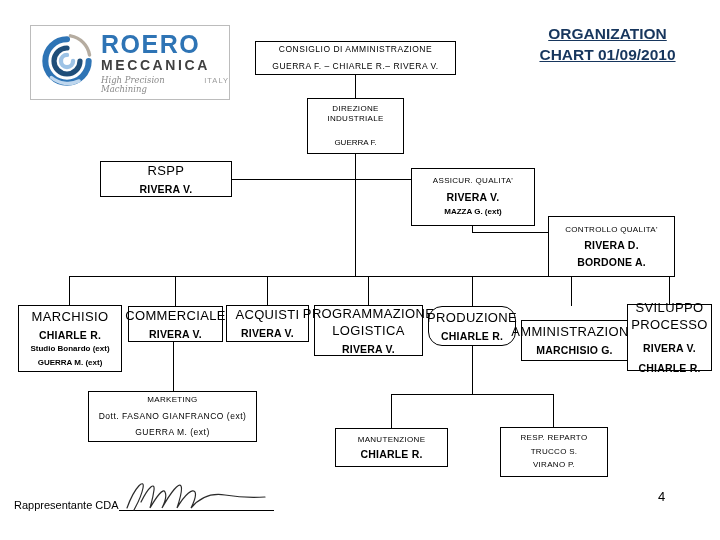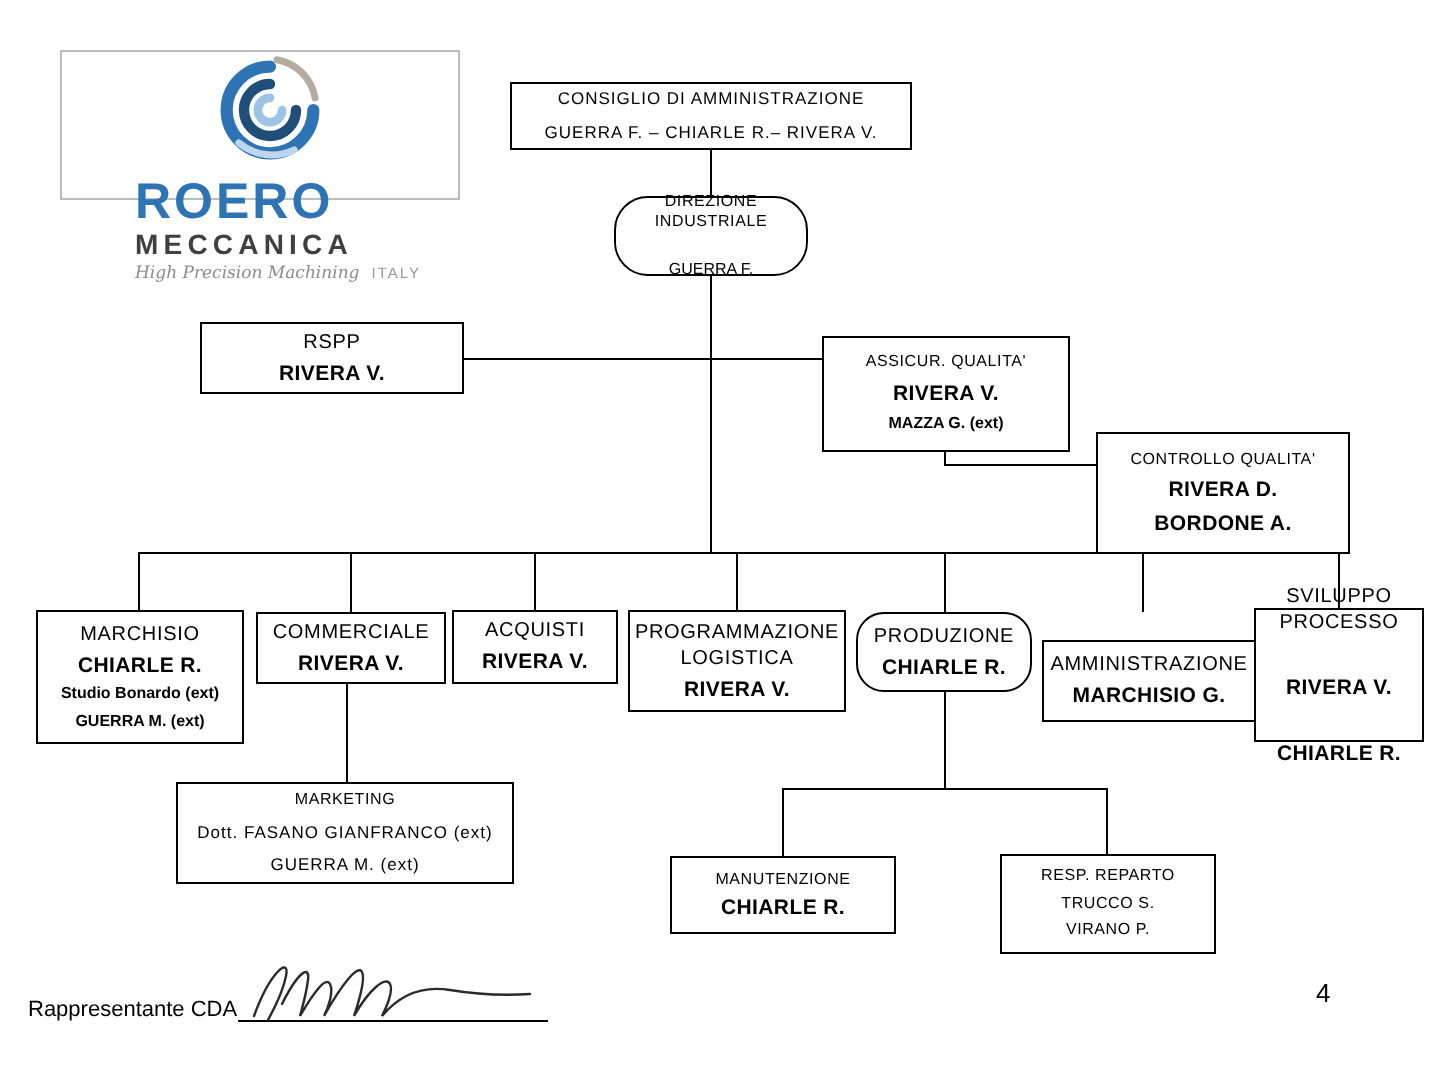--- a/index.html
+++ b/index.html
@@ -1,55 +1,55 @@
 <!DOCTYPE html>
 <html><head>
 <meta charset="utf-8">
 <style>
   html,body{margin:0;padding:0;background:#fff;}
   .stage{position:relative;width:720px;height:540px;background:#ffffff;overflow:hidden;
          font-family:"Liberation Sans",sans-serif;color:#000;}
 
   
   .logo-frame{position:absolute;left:30px;top:25px;width:200px;height:75px;border:1px solid #bcbcbc;
-              background:#fff;display:flex;align-items:center;padding-left:10px;box-sizing:border-box;flex-direction:column;}
+              background:#fff;display:flex;align-items:center;padding-left:10px;box-sizing:border-box;}
   .logo-text{margin-left:8px;display:flex;flex-direction:column;line-height:1;}
   .brand1{font-size:25px;font-weight:bold;color:#2E74B5;letter-spacing:1.5px;}
   .brand2{font-size:14px;font-weight:bold;color:#404040;letter-spacing:2.6px;margin-top:1px;}
   .tagrow{display:flex;align-items:baseline;margin-top:4px;}
   .tagline{font-family:"DejaVu Serif",serif;font-style:italic;font-size:8.5px;color:#8a8a8a;}
   .country{font-size:7.5px;color:#9a9a9a;letter-spacing:1px;margin-left:6px;}
 
   .page-title{position:absolute;right:10px;top:24px;width:205px;text-align:center;
               color:#17365D;font-weight:bold;font-size:15.5px;line-height:1.35;}
   .page-title div{text-decoration:underline;}
 
   
   .box{position:absolute;border:1px solid #000;background:#fff;box-sizing:border-box;
        display:flex;flex-direction:column;align-items:center;justify-content:center;
        text-align:center;padding:2px 3px;}
-  .lbl{font-size:10px;letter-spacing:.35px;line-height:1.3;}
+  .lbl{font-size:13px;letter-spacing:.35px;line-height:1.3;}
   .lbl8{font-size:8px;letter-spacing:.3px;line-height:1.3;}
   .lbl85{font-size:8.5px;letter-spacing:.5px;line-height:1.3;}
   .name{font-size:10.5px;font-weight:bold;letter-spacing:.2px;line-height:1.2;}
   .name-sm{font-size:8px;font-weight:bold;line-height:1.3;}
   .plain{font-size:8px;line-height:1.3;}
 
   #b-consiglio{left:255px;top:41px;width:201px;height:34px;gap:5px;}
-  #b-direzione{left:307px;top:98px;width:97px;height:40px;gap:13px;border-radius:17px;}
+  #b-direzione{left:307px;top:98px;width:97px;height:56px;gap:13px;}
   #b-rspp{left:100px;top:161px;width:132px;height:36px;gap:3px;}
   #b-assicur{left:411px;top:156px;width:124px;height:58px;gap:4px;margin-top:12px;}
   #b-controllo{left:548px;top:216px;width:127px;height:61px;gap:4px;}
   #b-personale{left:18px;top:305px;width:104px;height:67px;gap:3px;}
   #b-commerciale{left:128px;top:306px;width:95px;height:36px;gap:3px;}
   #b-acquisti{left:226px;top:305px;width:83px;height:37px;gap:3px;}
   #b-programmazione{left:314px;top:305px;width:109px;height:51px;gap:3px;}
   #b-produzione{left:428px;top:306px;width:88px;height:40px;gap:3px;border-radius:14px;}
   #b-amministrazione{left:521px;top:320px;width:107px;height:41px;gap:3px;}
-  #b-sviluppo{left:627px;top:304px;width:85px;height:67px;gap:20px;}
+  #b-sviluppo{left:627px;top:304px;width:85px;height:67px;gap:8px;}
   #b-marketing{left:88px;top:391px;width:169px;height:51px;gap:5px;}
   #b-manutenzione{left:335px;top:428px;width:113px;height:39px;gap:3px;}
   #b-resp{left:500px;top:427px;width:108px;height:50px;gap:3px;}
 
   
   .vl,.hl{position:absolute;background:#000;}
   .vl{width:1px;}
   .hl{height:1px;}
 
   
@@ -76,20 +76,24 @@
     <span class="logo-text">
       <span class="brand1">ROERO</span>
       <span class="brand2">MECCANICA</span>
       <span class="tagrow">
         <span class="tagline">High Precision Machining</span>
         <span class="country">ITALY</span>
       </span>
     </span>
   </div>
 
+  <div class="page-title">
+    <div>ORGANIZATION</div>
+    <div>CHART 01/09/2010</div>
+  </div>
 
   <div class="vl" style="left:355px;top:75px;height:23px;"></div>
   <div class="vl" style="left:355px;top:137px;height:139px;"></div>
   <div class="hl" style="left:232px;top:179px;width:179px;"></div>
   <div class="vl" style="left:472px;top:214px;height:19px;"></div>
   <div class="hl" style="left:472px;top:232px;width:76px;"></div>
   <div class="hl" style="left:69px;top:276px;width:601px;"></div>
   <div class="vl" style="left:69px;top:276px;height:29px;"></div>
   <div class="vl" style="left:175px;top:276px;height:30px;"></div>
   <div class="vl" style="left:267px;top:276px;height:29px;"></div>

